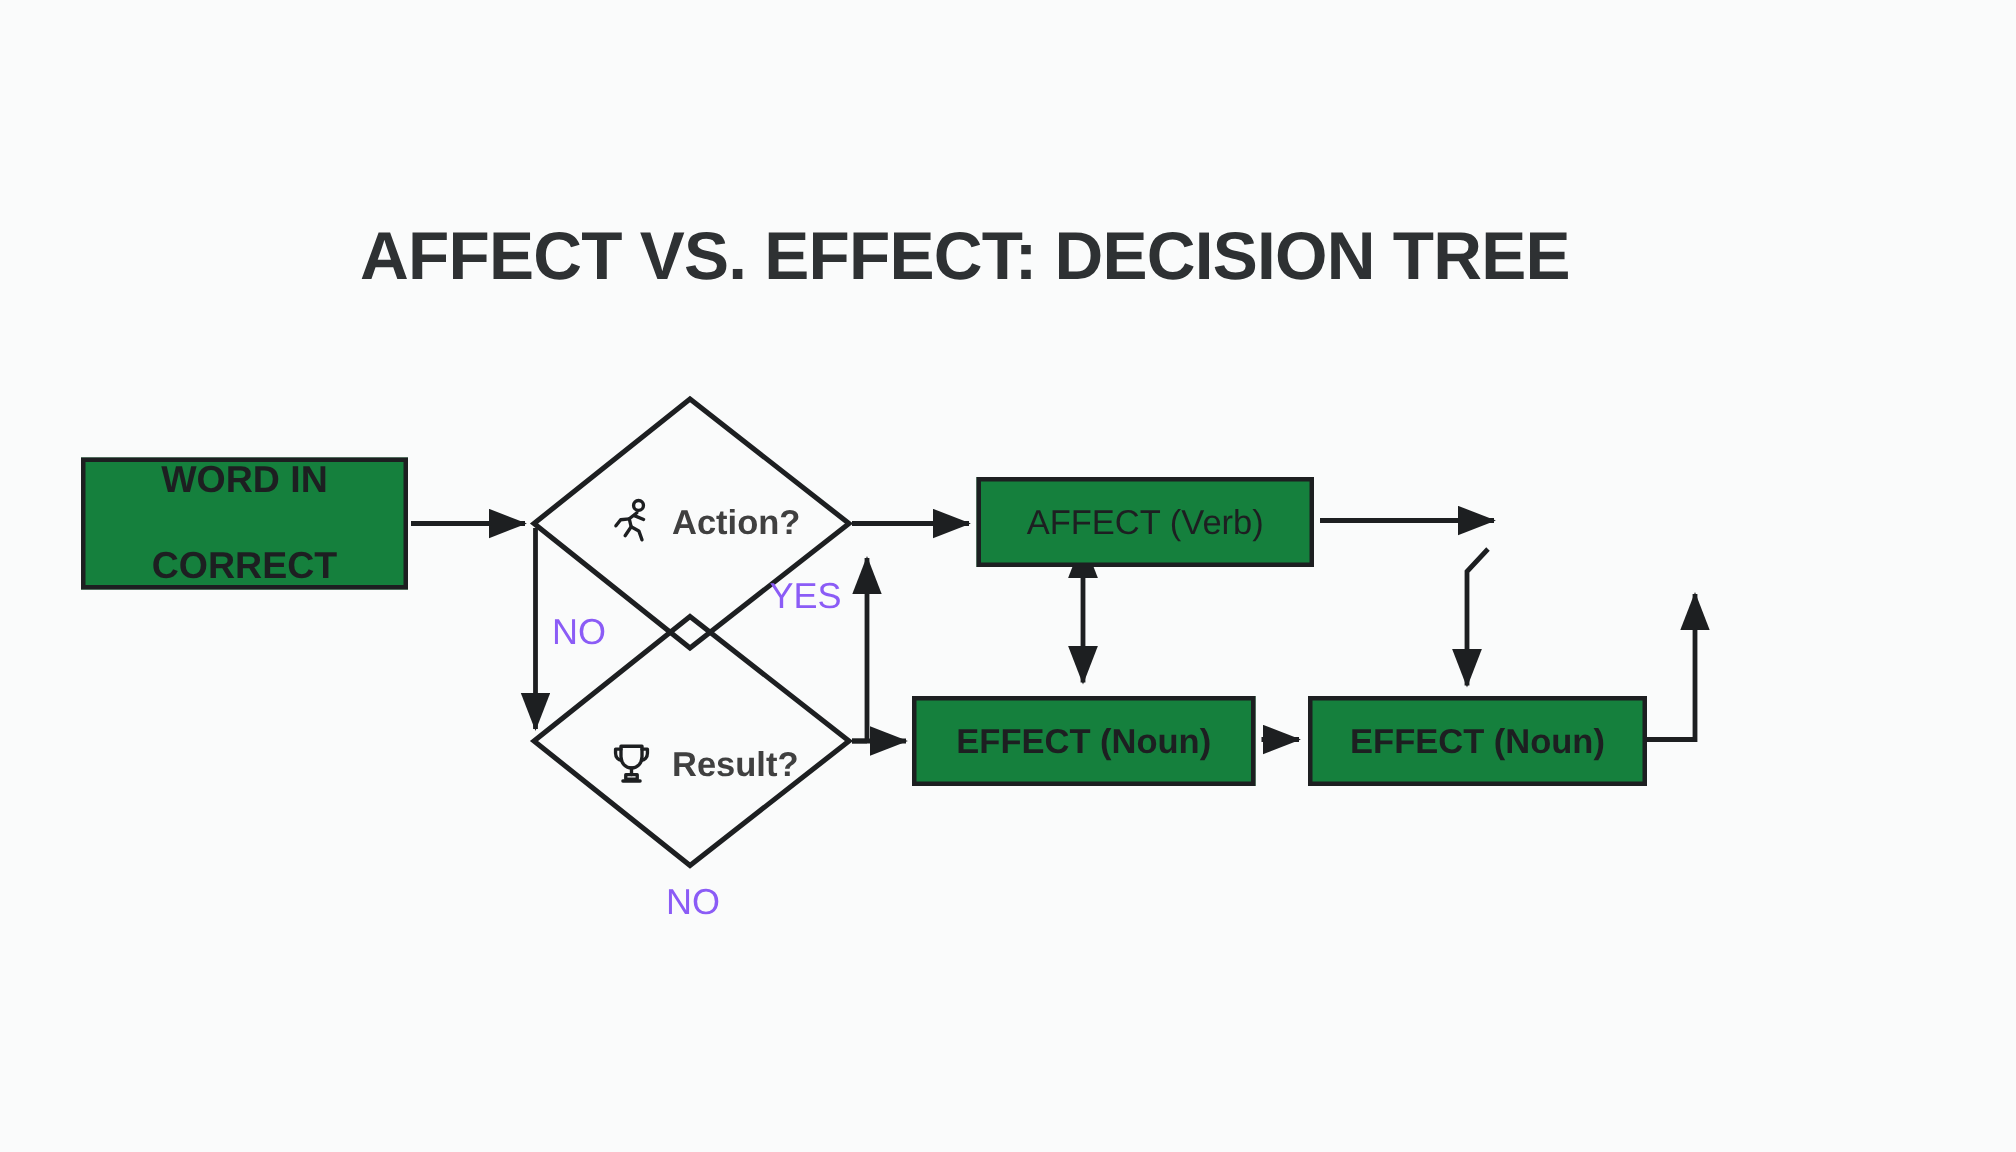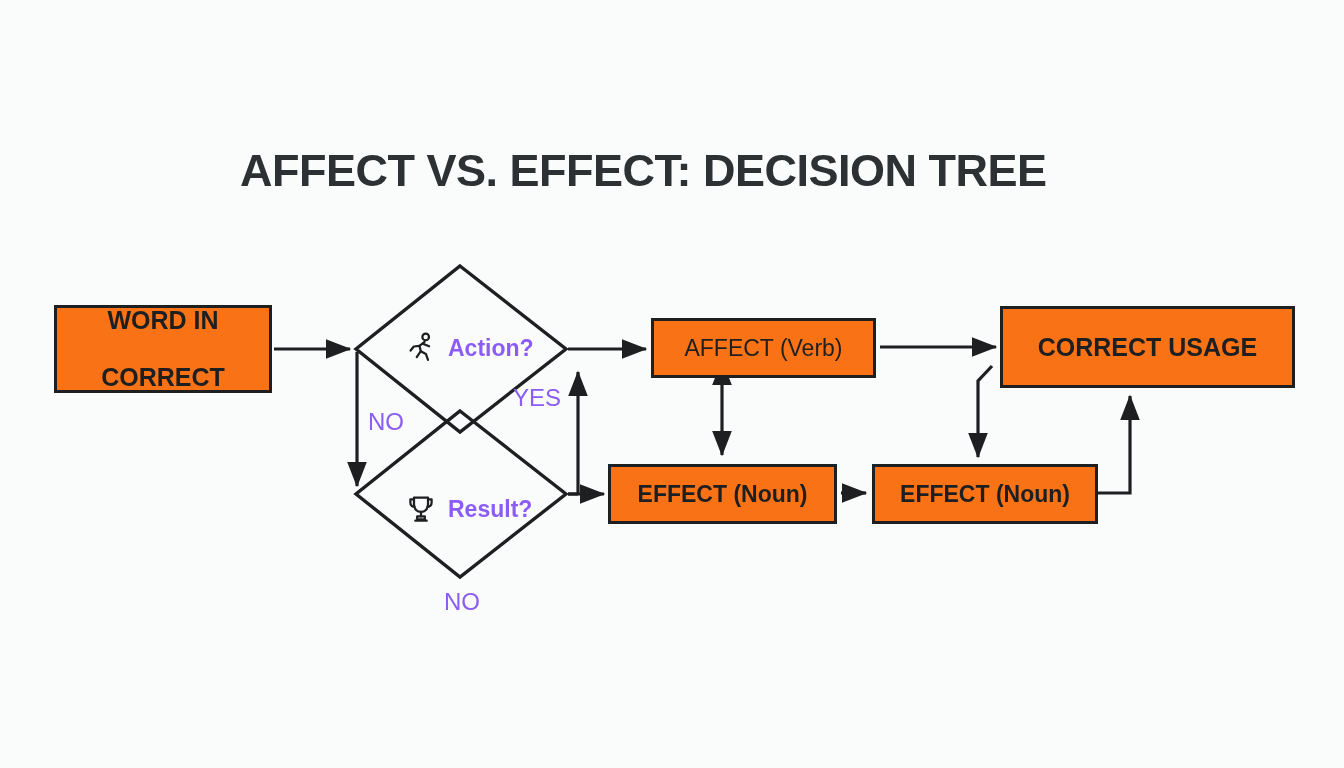--- a/index.html
+++ b/index.html
@@ -24,21 +24,21 @@
     position: absolute;
     left: 0; top: 0;
     width: 1344px;
     height: 768px;
     display: block;
   }
   .node-box {
     position: absolute;
     box-sizing: border-box;
     border: 3px solid #1d1f21;
-    background: #f97316;
+    background: #15803d;
     display: flex;
     align-items: center;
     justify-content: center;
     text-align: center;
     color: #1d1f21;
   }
   .node-box span {
     display: block;
     line-height: 1.15;
   }
@@ -53,21 +53,21 @@
     position: absolute;
     color: #8b5cf6;
     font-weight: normal;
     white-space: nowrap;
   }
   .diamond-label {
     position: absolute;
     display: flex;
     align-items: center;
     gap: 10px;
-    color: #8b5cf6;
+    color: #404040;
     font-weight: bold;
     white-space: nowrap;
   }
   .diamond-label .icon-wrap {
     display: inline-flex;
     align-items: center;
     justify-content: center;
   }
 </style>
 </head>
@@ -125,23 +125,20 @@
   </div>
 
   <div class="node-box" style="left:608px; top:464px; width:229px; height:60px; font-size:23px; font-weight:bold;">
     <span>EFFECT (Noun)</span>
   </div>
 
   <div class="node-box" style="left:872px; top:464px; width:226px; height:60px; font-size:23px; font-weight:bold;">
     <span>EFFECT (Noun)</span>
   </div>
 
-  <div class="node-box" style="left:1000px; top:306px; width:295px; height:82px; font-size:25px; font-weight:bold;">
-    <span>CORRECT USAGE</span>
-  </div>
 
   <div class="diamond-label" style="left:404px; top:331px; font-size:23px;">
     <span class="icon-wrap">
       <svg width="34" height="34" viewBox="0 0 32 32" fill="none" stroke="#1d1f21" stroke-width="2.1" stroke-linecap="round" stroke-linejoin="round">
         <circle cx="20.4" cy="5.6" r="3.1" fill="none"></circle>
         <path d="M19.4 10.2 L14.6 14.0 L15.8 19.0 L12.0 24.6"></path>
         <path d="M15.8 19.0 L20.6 21.6 L22.6 27.2"></path>
         <path d="M14.6 14.0 L9.2 14.6 L6.2 18.4"></path>
         <path d="M17.8 12.0 L23.6 14.4"></path>
       </svg>

